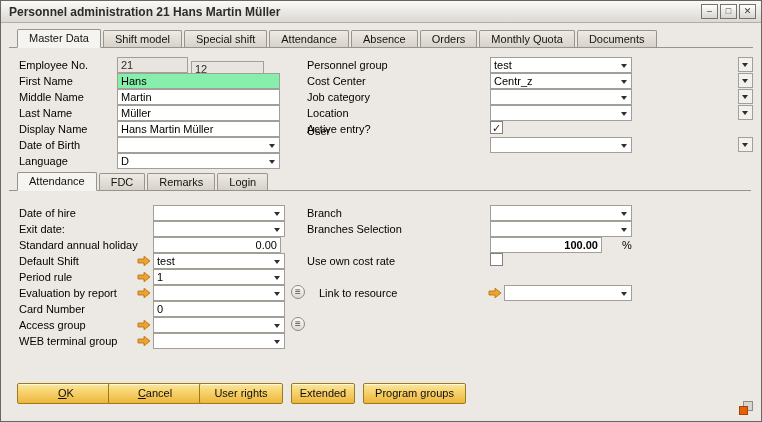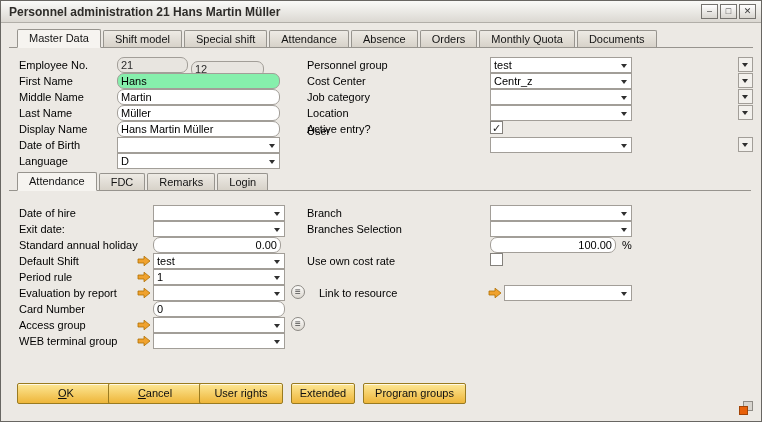--- a/index.html
+++ b/index.html
@@ -27,21 +27,21 @@
   .tabstrip.sub  { left:8px; right:10px; top:171px; height:19px; padding-left:8px; }
   .tab {
     height:17px; line-height:16px; padding:0 11px; white-space:nowrap;
     background:linear-gradient(#eeebe5,#d7d2c9);
     border:1px solid #97948e; border-bottom:none; border-radius:2px 2px 0 0;
     margin-right:2px; position:relative; color:#141414;
   }
   .tab.active { background:#f6f4f0; height:19px; top:1px; z-index:2; border-bottom:1px solid #f6f4f0; }
   .lbl { position:absolute; height:14px; line-height:14px; white-space:nowrap; }
   .fld, .combo { position:absolute; height:16px; background:#fff; border:1px solid #a29e98; }
-  input.fld { padding:0 3px; font:11px "Liberation Sans", sans-serif; color:#000; outline:none;border-radius:7px; }
+  input.fld { padding:0 3px; font:11px "Liberation Sans", sans-serif; color:#000; outline:none; }
   .fld.disabled { background:#e8e5e0; color:#2c2c2c; }
   .fld.focused { background:#86efac; }
   .fld.num { text-align:right; }
   .combo { padding:0 16px 0 3px; line-height:14px; white-space:nowrap; overflow:hidden; }
   .arr {
     position:absolute; right:4px; top:6px; width:0; height:0;
     border-left:3px solid transparent; border-right:3px solid transparent;
     border-top:4px solid #2f2f2f;
   }
   .minicombo { position:absolute; width:15px; height:15px; background:#f3f1ed; border:1px solid #a29e98; }
@@ -259,21 +259,21 @@
     <span></span>
     <span class="arr"></span>
   </div>
 
   <span class="lbl" style="left:306px;top:221px">Branches Selection</span>
   <div class="combo" style="left:489px;top:220px;width:142px">
     <span></span>
     <span class="arr"></span>
   </div>
 
-  <input class="fld num" style="left: 489px; top: 236px; width: 126px;" value="100.00">
+  <input class="fld num" style="left: 489px; top: 236px; width: 112px; font-weight: bold;" value="100.00">
   <span class="lbl" style="left:621px;top:237px">%</span>
 
   <span class="lbl" style="left:306px;top:253px">Use own cost rate</span>
   <div class="chk" style="left:489px;top:252px"></div>
 
   <span class="lbl" style="left:318px;top:285px">Link to resource</span>
   <span class="goarr" style="left:487px;top:286px">
     <svg width="14" height="12" viewBox="0 0 14 12">
         <path d="M1 4 h6 V1.2 L13 6 7 10.8 V8 H1 z" fill="#F0A22E" stroke="#B06F00" stroke-width="0.8"></path>
       </svg>

